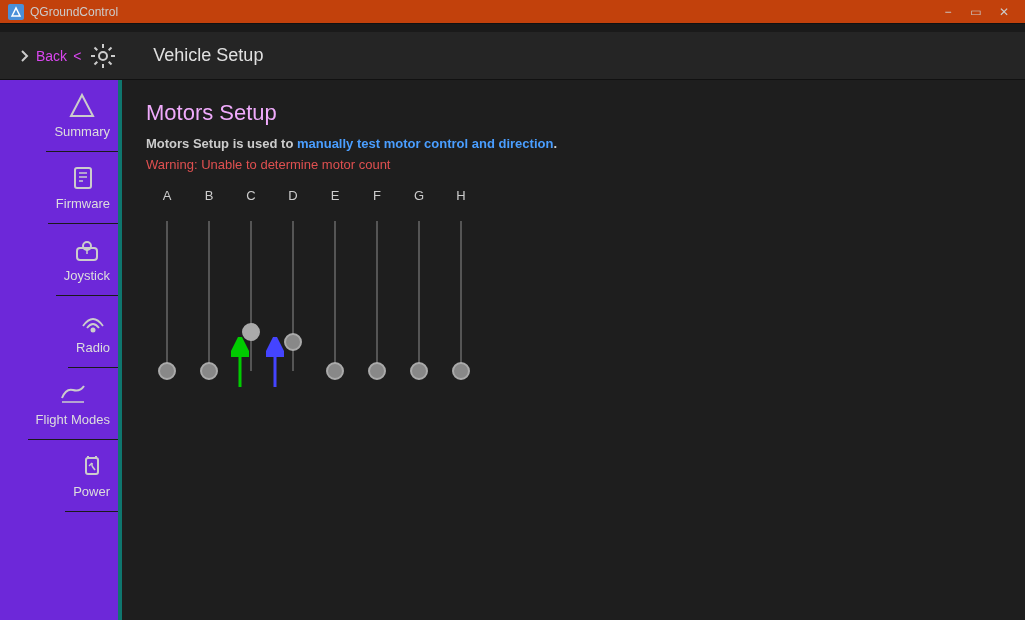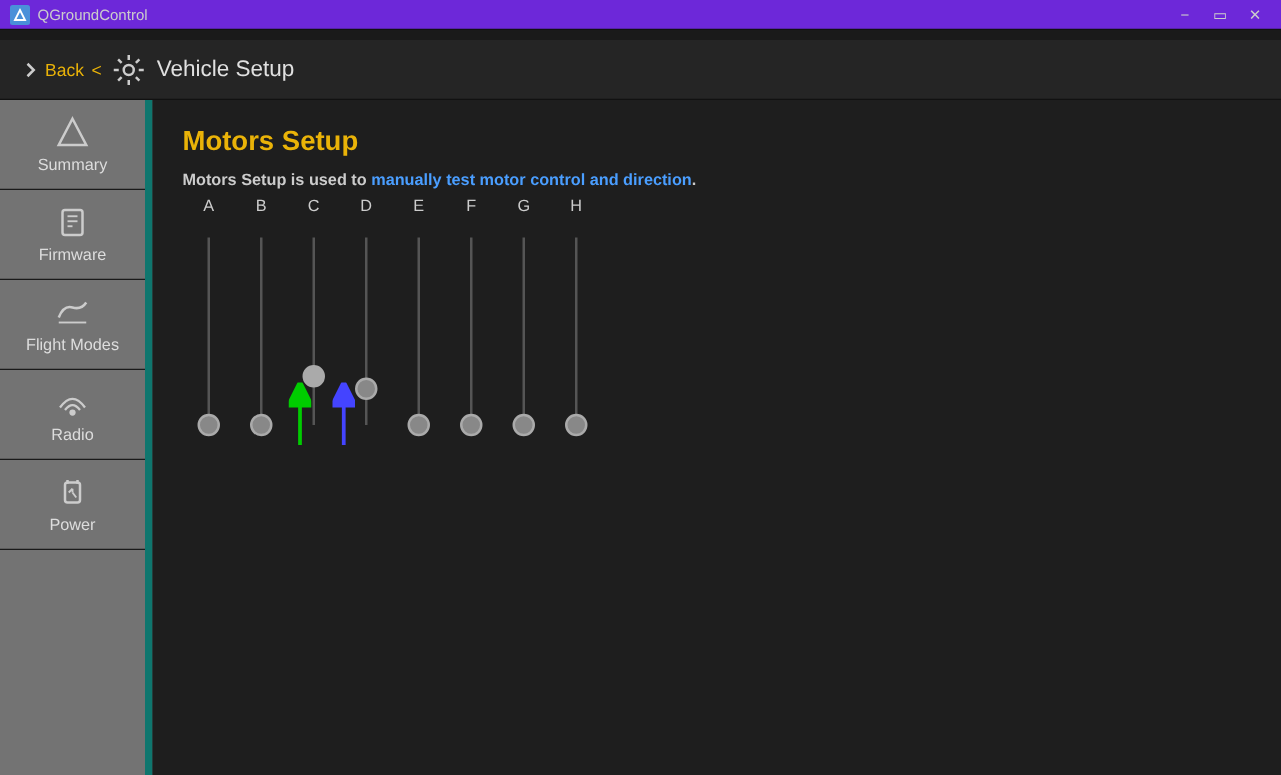--- a/index.html
+++ b/index.html
@@ -9,21 +9,21 @@
       background: #1a1a1a;
       font-family: 'Segoe UI', Arial, sans-serif;
       color: #e0e0e0;
       overflow: hidden;
       user-select: none;
     }
 
     
     .title-bar {
       height: 24px;
-      background: #6d28d9;
+      background: #c2410c;
       display: flex;
       align-items: center;
       justify-content: space-between;
       padding: 0 8px;
       border-bottom: 1px solid #111;
     }
     .title-bar-left {
       display: flex;
       align-items: center;
       gap: 6px;
@@ -69,55 +69,57 @@
       align-items: center;
       padding: 0 16px;
       gap: 8px;
       border-bottom: 1px solid #111;
       z-index: 10;
     }
     .back-btn {
       display: flex;
       align-items: center;
       gap: 4px;
-      color: #eab308;
+      color: #d946ef;
       font-size: 14px;
       cursor: pointer;
       background: none;
       border: none;
     }
     .gear-icon-top {
       width: 28px;
       height: 28px;
       color: #ccc;
     }
     .top-title {
       font-size: 18px;
       color: #e0e0e0;
       font-weight: 400;
+      margin-left: 28px;
     }
 
     
     .main-layout {
       display: flex;
       position: absolute;
       top: 80px;
       left: 0;
       right: 0;
       bottom: 0;
     }
 
     
     .sidebar {
       width: 122px;
-      background: #737373;
+      background: #6d28d9;
       display: flex;
       flex-direction: column;
-      border-right: 6px solid #0f766e;
+      border-right: 4px solid #0f766e;
       flex-shrink: 0;
+      align-items: flex-end;
     }
     .sidebar-item {
       display: flex;
       flex-direction: column;
       align-items: center;
       justify-content: center;
       padding: 12px 8px;
       gap: 4px;
       cursor: pointer;
       border-bottom: 1px solid #1a1a1a;
@@ -131,23 +133,23 @@
 
     
     .content {
       flex: 1;
       background: #1e1e1e;
       padding: 20px 24px;
       overflow-y: auto;
     }
     .content-title {
       font-size: 22px;
-      color: #eab308;
+      color: #f0abfc;
       margin-bottom: 10px;
-      font-weight: 700;
+      font-weight: 400;
     }
     .content-desc {
       font-size: 13px;
       color: #ccc;
       margin-bottom: 6px;
       font-weight: bold;
     }
     .content-desc span.highlight {
       color: #4a9eff;
     }
@@ -308,37 +310,45 @@
     <div class="sidebar-item">
       <svg width="28" height="28" viewBox="0 0 28 28">
         <rect x="6" y="4" width="16" height="20" rx="2" fill="none" stroke="#ccc" stroke-width="2"></rect>
         <line x1="10" y1="9" x2="18" y2="9" stroke="#ccc" stroke-width="1.5"></line>
         <line x1="10" y1="13" x2="18" y2="13" stroke="#ccc" stroke-width="1.5"></line>
         <line x1="10" y1="17" x2="14" y2="17" stroke="#ccc" stroke-width="1.5"></line>
       </svg>
       <span class="sidebar-item-label">Firmware</span>
     </div>
 
-
-
-    <div class="sidebar-item">
-      <svg width="28" height="28" viewBox="0 0 28 28">
-        <path d="M3,18 Q7,8 14,10 Q21,12 25,6" fill="none" stroke="#ccc" stroke-width="2"></path>
-        <line x1="3" y1="22" x2="25" y2="22" stroke="#ccc" stroke-width="1.5"></line>
-      </svg>
-      <span class="sidebar-item-label">Flight Modes</span>
-    </div>
+    <div class="sidebar-item">
+      <svg width="28" height="28" viewBox="0 0 28 28">
+        <rect x="4" y="12" width="20" height="12" rx="3" fill="none" stroke="#ccc" stroke-width="2"></rect>
+        <circle cx="14" cy="10" r="4" fill="none" stroke="#ccc" stroke-width="2"></circle>
+        <line x1="14" y1="14" x2="14" y2="18" stroke="#ccc" stroke-width="1.5"></line>
+      </svg>
+      <span class="sidebar-item-label">Joystick</span>
+    </div>
+
 
     <div class="sidebar-item">
       <svg width="28" height="28" viewBox="0 0 28 28">
         <path d="M4,18 Q14,4 24,18" fill="none" stroke="#ccc" stroke-width="1.8"></path>
         <path d="M8,20 Q14,12 20,20" fill="none" stroke="#ccc" stroke-width="1.8"></path>
         <circle cx="14" cy="22" r="2.5" fill="#ccc"></circle>
       </svg>
       <span class="sidebar-item-label">Radio</span>
+    </div>
+
+    <div class="sidebar-item">
+      <svg width="28" height="28" viewBox="0 0 28 28">
+        <path d="M3,18 Q7,8 14,10 Q21,12 25,6" fill="none" stroke="#ccc" stroke-width="2"></path>
+        <line x1="3" y1="22" x2="25" y2="22" stroke="#ccc" stroke-width="1.5"></line>
+      </svg>
+      <span class="sidebar-item-label">Flight Modes</span>
     </div>
 
 
     <div class="sidebar-item">
       <svg width="28" height="28" viewBox="0 0 28 28">
         <rect x="8" y="6" width="12" height="16" rx="2" fill="none" stroke="#ccc" stroke-width="2"></rect>
         <line x1="10" y1="4" x2="10" y2="7" stroke="#ccc" stroke-width="2"></line>
         <line x1="18" y1="4" x2="18" y2="7" stroke="#ccc" stroke-width="2"></line>
         <line x1="11" y1="14" x2="14" y2="11" stroke="#ccc" stroke-width="1.5"></line>
         <line x1="14" y1="11" x2="14" y2="14" stroke="#ccc" stroke-width="1.5"></line>
@@ -347,20 +357,21 @@
       <span class="sidebar-item-label">Power</span>
     </div>
 
   </div>
 
   <div class="content">
     <h2 class="content-title">Motors Setup</h2>
     <p class="content-desc">
       <span>Motors Setup is used to </span><span class="highlight">manually test motor control and direction</span><span>.</span>
     </p>
+    <p class="warning-text">Warning: Unable to determine motor count</p>
 
     <div class="sliders-container">
 
       <div class="slider-column">
         <span class="slider-label">A</span>
         <div class="slider-track-container">
           <div class="slider-track">
             <div class="slider-thumb"></div>
           </div>
         </div>

